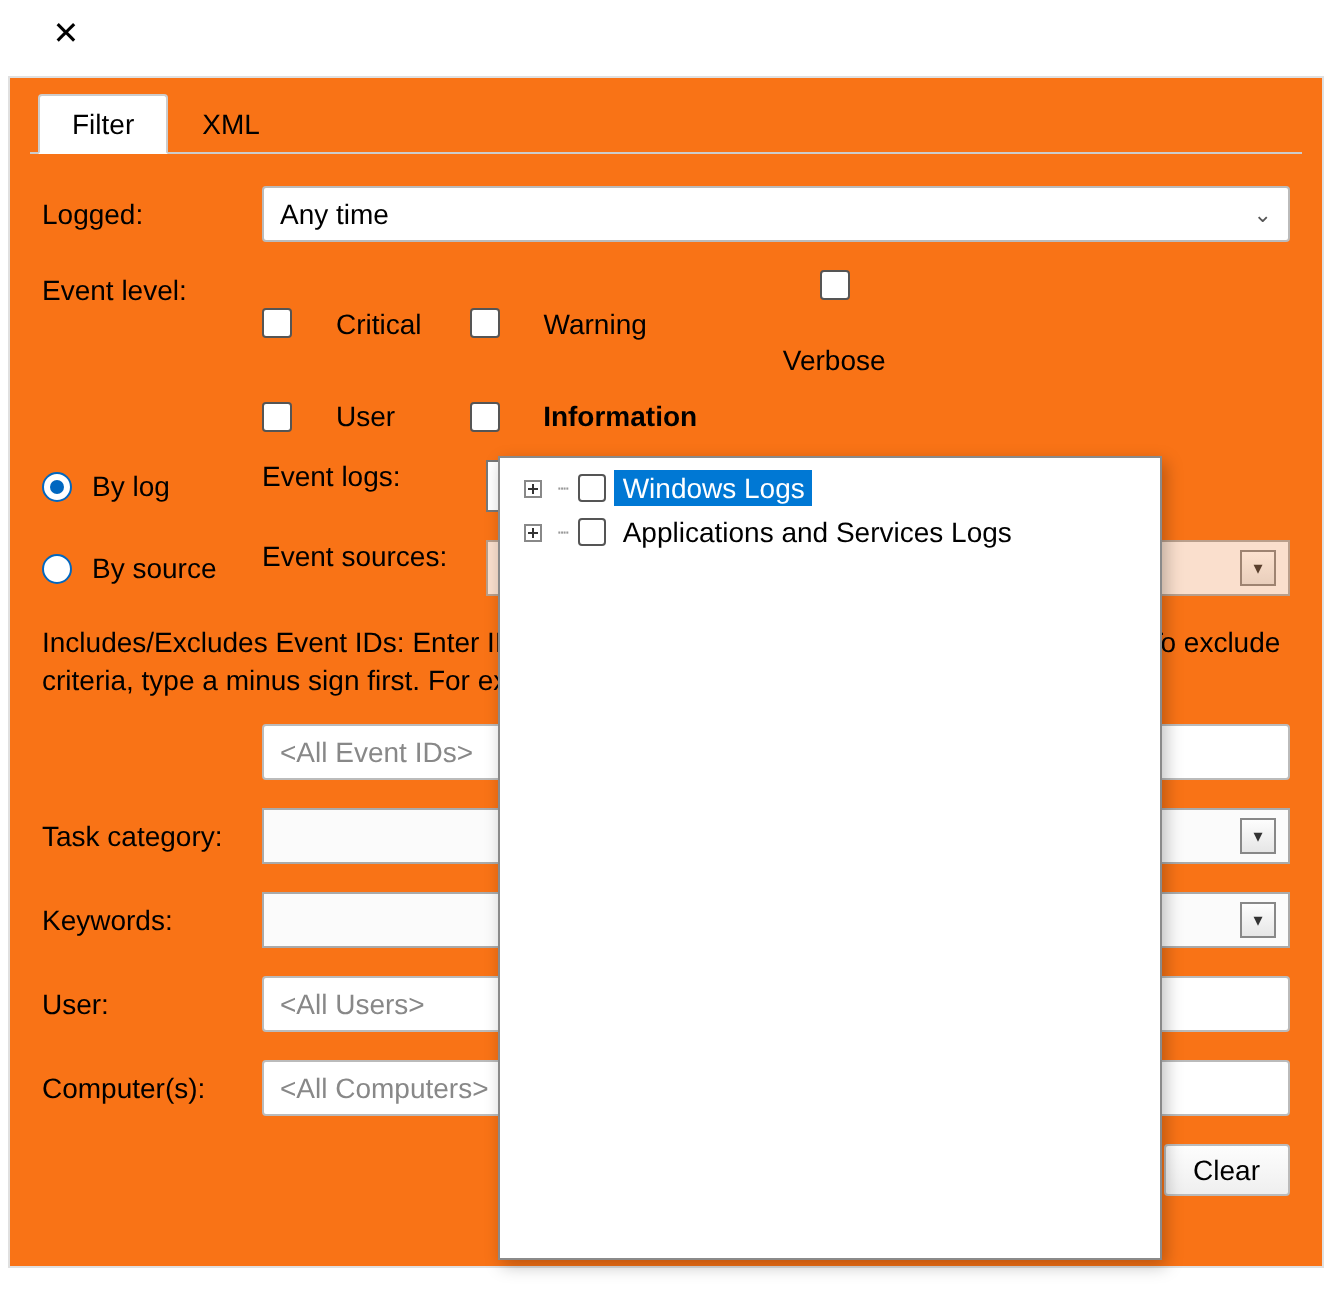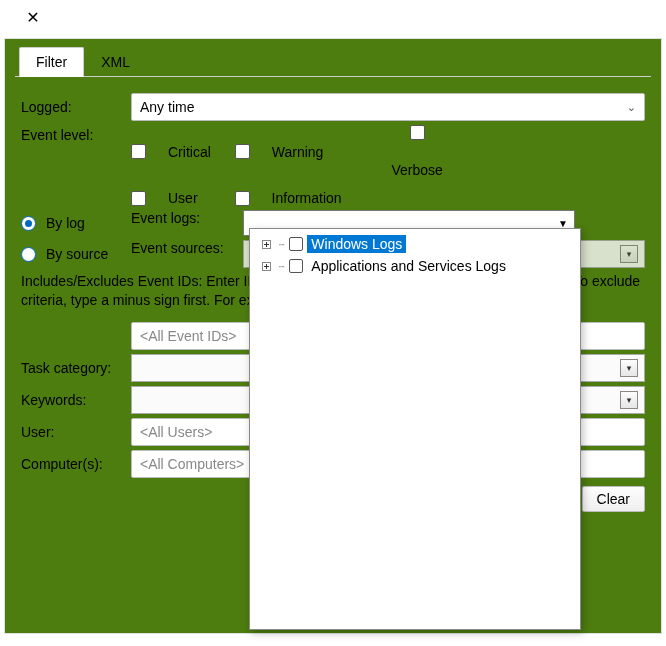--- a/index.html
+++ b/index.html
@@ -1,25 +1,25 @@
 <!DOCTYPE html>
 <html><head>
 <meta charset="utf-8">
 <style>
   * { box-sizing: border-box; font-family: "Segoe UI", Arial, sans-serif; }
   body { margin: 0; background: #fff; width: 666px; height: 646px; overflow: hidden; position: relative; }
   .titlebar { display: flex; align-items: center; height: 34px; padding: 0 0 0 10px; background: #fff; font-size: 14px; }
   .titlebar .title { flex: 1; }
   .close-btn { width: 46px; height: 34px; display: flex; align-items: center; justify-content: center; font-size: 16px; cursor: pointer; }
-  .panel { background: #4d7c0f; margin: 4px; border: 1px solid #e0e0e0; padding: 8px 10px 14px 10px; position: relative; height: 596px; }
+  .panel { background: #f97316; margin: 4px; border: 1px solid #e0e0e0; padding: 8px 10px 14px 10px; position: relative; height: 596px; }
   .tabs { display: flex; gap: 0; padding-left: 4px; }
   .tab { padding: 6px 16px; font-size: 14px; border: 1px solid transparent; border-bottom: none; background: transparent; cursor: pointer; }
   .tab.active { background: #fff; border: 1px solid #ccc; border-bottom: 1px solid #fff; border-radius: 2px 2px 0 0; }
   .tab-body { border-top: 1px solid #ccc; margin-top: -1px; padding: 16px 6px 6px 6px; }
-  .row { display: flex; align-items: center; margin-bottom: 4px; font-size: 14px; }
+  .row { display: flex; align-items: center; margin-bottom: 14px; font-size: 14px; }
   .label-col { width: 110px; }
   .control-col { flex: 1; display: flex; align-items: flex-start; }
   .textfield { width: 100%; height: 28px; border: 1px solid #bbb; background: #fff; padding: 0 8px; font-size: 14px; display: flex; align-items: center; justify-content: space-between; border-radius: 2px; }
   .textfield.placeholder { color: #888; }
   .chev { color: #555; font-size: 11px; }
   .checks { display: flex; gap: 24px; flex-wrap: wrap; }
   .check { display: flex; align-items: center; gap: 22px; }
   .checkbox { width: 15px; height: 15px; border: 1px solid #555; border-radius: 2px; background: #fff; }
   .radio { width: 15px; height: 15px; border: 1px solid #0067c0; border-radius: 50%; background: #fff; display: flex; align-items: center; justify-content: center; margin-right: 10px; }
   .radio.checked::after { content: ""; width: 7px; height: 7px; background: #0067c0; border-radius: 50%; display: block; }
@@ -79,21 +79,21 @@
           <div class="check" style="margin-left:44px;flex-direction:column;">
             <div class="checkbox"></div>
             <span>Verbose</span>
           </div>
         </div>
         <div class="checks">
           <div class="check">
             <div class="checkbox"></div>
             <span>User</span>
           </div>
-          <div class="check" style="margin-left:13px;">
+          <div class="check" style="margin-left:13px;font-weight:bold;">
             <div class="checkbox"></div>
             <span>Information</span>
           </div>
         </div>
       </div>
     </div>
 
     <div class="row">
       <div class="label-col" style="display:flex; align-items:center;">
         <div class="radio checked"></div>

